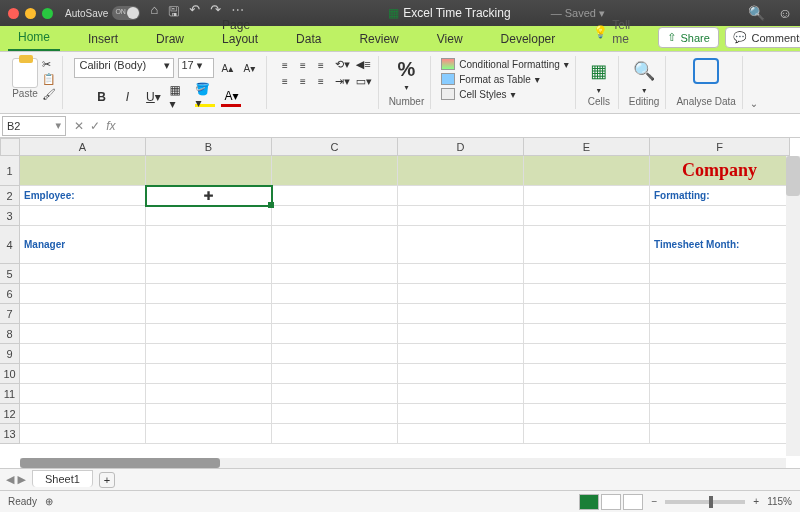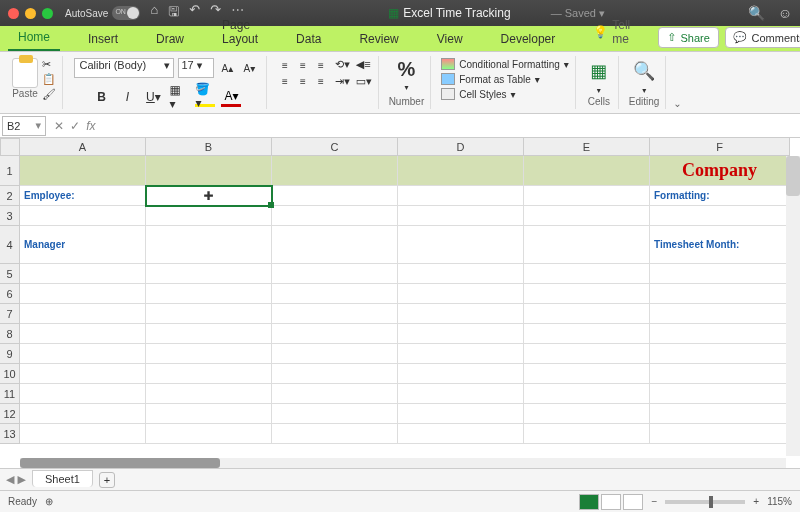--- a/index.html
+++ b/index.html
@@ -46,21 +46,21 @@
   .pct-icon { font-size:20px; font-weight:bold; }
   .cond-list { display:flex; flex-direction:column; gap:3px; font-size:10px; }
   .cond-item { display:flex; align-items:center; gap:4px; }
   .cond-icon { width:14px; height:12px; border:1px solid #999; }
   .big-icon { width:26px; height:26px; display:flex; align-items:center; justify-content:center; font-size:18px; }
   .analyse { width:26px; height:26px; border:2px solid #2a7fd4; border-radius:4px; }
   .ribbon-collapse { width:14px; display:flex; align-items:flex-end; justify-content:center; font-size:10px; color:#666; }
   
   
   .fbar { height:24px; background:#fff; border-bottom:1px solid #ccc; display:flex; align-items:center; }
-  .namebox { width:44px; height:20px; border:1px solid #bbb; margin:0 2px; font-size:11px; padding:0 4px; display:flex; align-items:center; justify-content:space-between; }
+  .namebox { width:64px; height:20px; border:1px solid #bbb; margin:0 2px; font-size:11px; padding:0 4px; display:flex; align-items:center; justify-content:space-between; }
   .fbar-btns { display:flex; gap:6px; color:#888; padding:0 6px; font-size:12px; }
   .fx { font-style:italic; }
   .formula-input { flex:1; height:20px; border:none; font-size:11px; padding:0 4px; }
   
   
   .grid-wrap { position:relative; height:330px; overflow:hidden; }
   .corner { position:absolute; left:0; top:0; width:20px; height:18px; background:#eee; border:1px solid #ccc; }
   .col-headers { position:absolute; left:20px; top:0; height:18px; display:flex; }
   .col-h { background:#eee; border-right:1px solid #ccc; border-bottom:1px solid #ccc; display:flex; align-items:center; justify-content:center; font-size:11px; color:#444; }
   .row-headers { position:absolute; left:0; top:18px; width:20px; }
@@ -221,20 +221,24 @@
   </div>
   <div class="rgroup">
     <div class="big-icon" style="color:#1a7f37">▦</div>
     <div style="font-size:8px">▾</div>
     <div class="rgroup-label">Cells</div>
   </div>
   <div class="rgroup">
     <div class="big-icon">🔍</div>
     <div style="font-size:8px">▾</div>
     <div class="rgroup-label">Editing</div>
+  </div>
+  <div class="rgroup">
+    <div class="analyse"></div>
+    <div class="rgroup-label" style="text-align:center;line-height:1.1">Analyse Data</div>
   </div>
   <div class="ribbon-collapse">⌄</div>
 </div>
 
 <div class="fbar">
   <div class="namebox">
       <span>B2</span>
       <span style="color:#888">▾</span>
     </div>
   <div class="fbar-btns">

